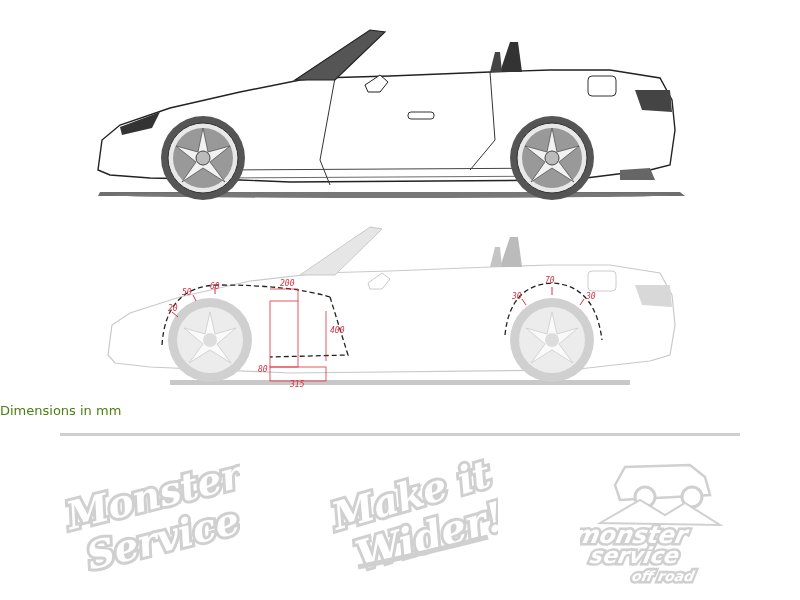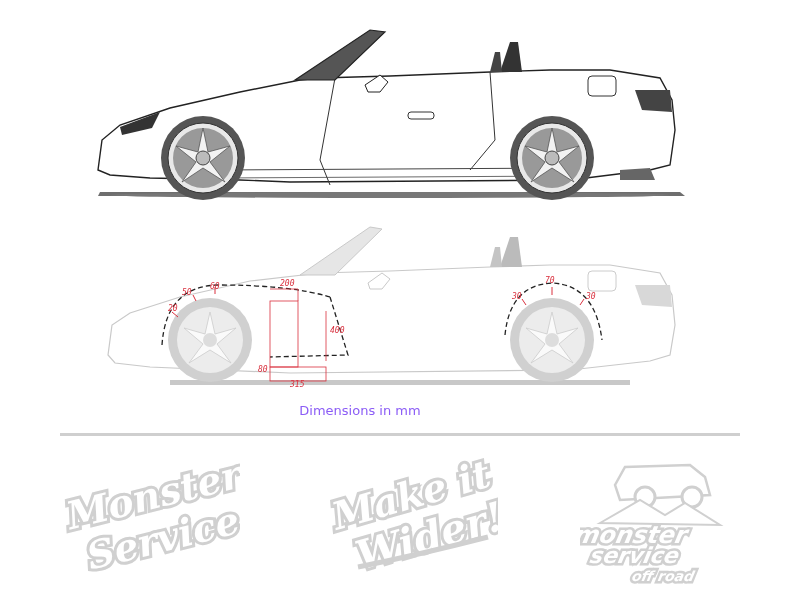--- a/index.html
+++ b/index.html
@@ -1,19 +1,19 @@
 <!DOCTYPE html>
 <html><head>
 <meta charset="utf-8">
 <style>
   html,body{margin:0;padding:0;background:#ffffff;}
   body{width:800px;height:600px;position:relative;overflow:hidden;font-family:"Liberation Sans",sans-serif;}
   .abs{position:absolute;}
   svg{display:block;}
-  .caption{left:0;width:720px;top:403px;text-align:center;font-size:13px;color:#8b5cf6;font-family:"DejaVu Sans",sans-serif;}
+  .caption{left:0;width:720px;top:403px;font-size:13px;color:#4d7c0f;font-family:"DejaVu Sans",sans-serif;}
   .divider{left:60px;top:433px;width:680px;height:3px;background:#cfcfcf;}
   .dimlabel{font-family:"DejaVu Sans Mono",monospace;font-size:8px;fill:#d9303e;font-style:italic;}
   .logo-text{font-family:"DejaVu Serif",serif;font-style:italic;font-weight:bold;fill:#ffffff;stroke:#d0d0d0;stroke-width:6;paint-order:stroke;}
   .logo-text2{font-family:"DejaVu Sans",sans-serif;font-style:italic;font-weight:bold;fill:#ffffff;stroke:#d0d0d0;stroke-width:5;paint-order:stroke;}
 </style>
 </head>
 <body>
 
 <div class="abs" style="left:90px;top:20px;">
 <svg width="600" height="190" viewBox="0 0 600 190">

